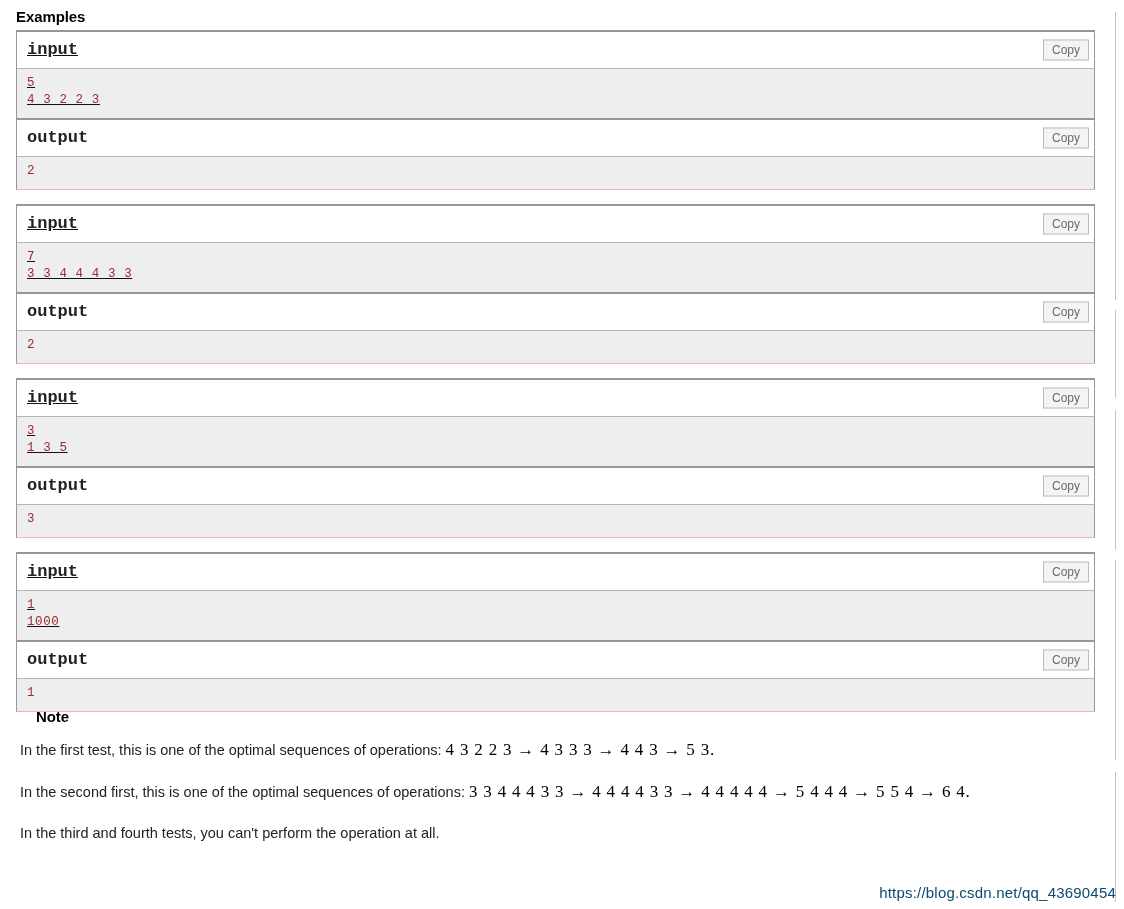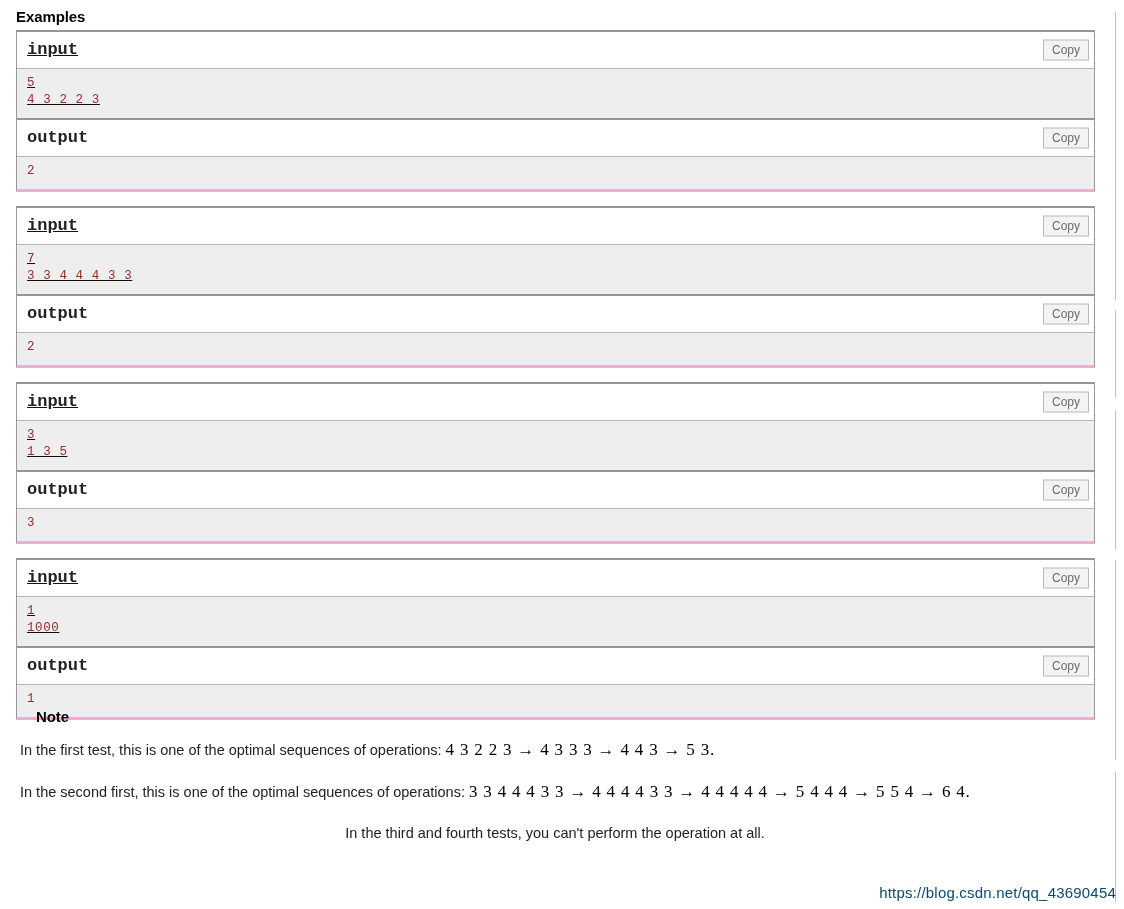--- a/index.html
+++ b/index.html
@@ -56,21 +56,21 @@
     border-top-width: 2px;
     border-bottom: none;
     background: #ffffff;
     position: relative;
   }
   .io-block.first {
     border-top-width: 2px;
     text-decoration: underline;
   }
   .io-block.last {
-    border-bottom: 3px solid #f9a8d4;
+    border-bottom: 1px solid #f9a8d4;
   }
   .io-title {
     font-family: "Liberation Mono", "DejaVu Sans Mono", monospace;
     font-size: 17px;
     font-weight: bold;
     color: #222222;
     padding: 9px 10px 10px 10px;
     background: #ffffff;
     position: relative;
     border-bottom: 1px solid #b5b5b5;
@@ -110,21 +110,21 @@
     top: 732px;
     width: 1070px;
     margin-top: 7px;
   }
   .note-p {
     font-size: 14.5px;
     line-height: 21px;
     color: #222222;
     margin: 0 0 20px 0;
   }
-  .note-p:last-child { margin-bottom: 0; text-align: center; }
+  .note-p:last-child { margin-bottom: 0; }
   .math {
     font-family: "Liberation Serif", "DejaVu Serif", serif;
     font-size: 17px;
     letter-spacing: 0.8px;
     color: #000000;
   }
 
   
   .rule-mark {
     position: absolute;

